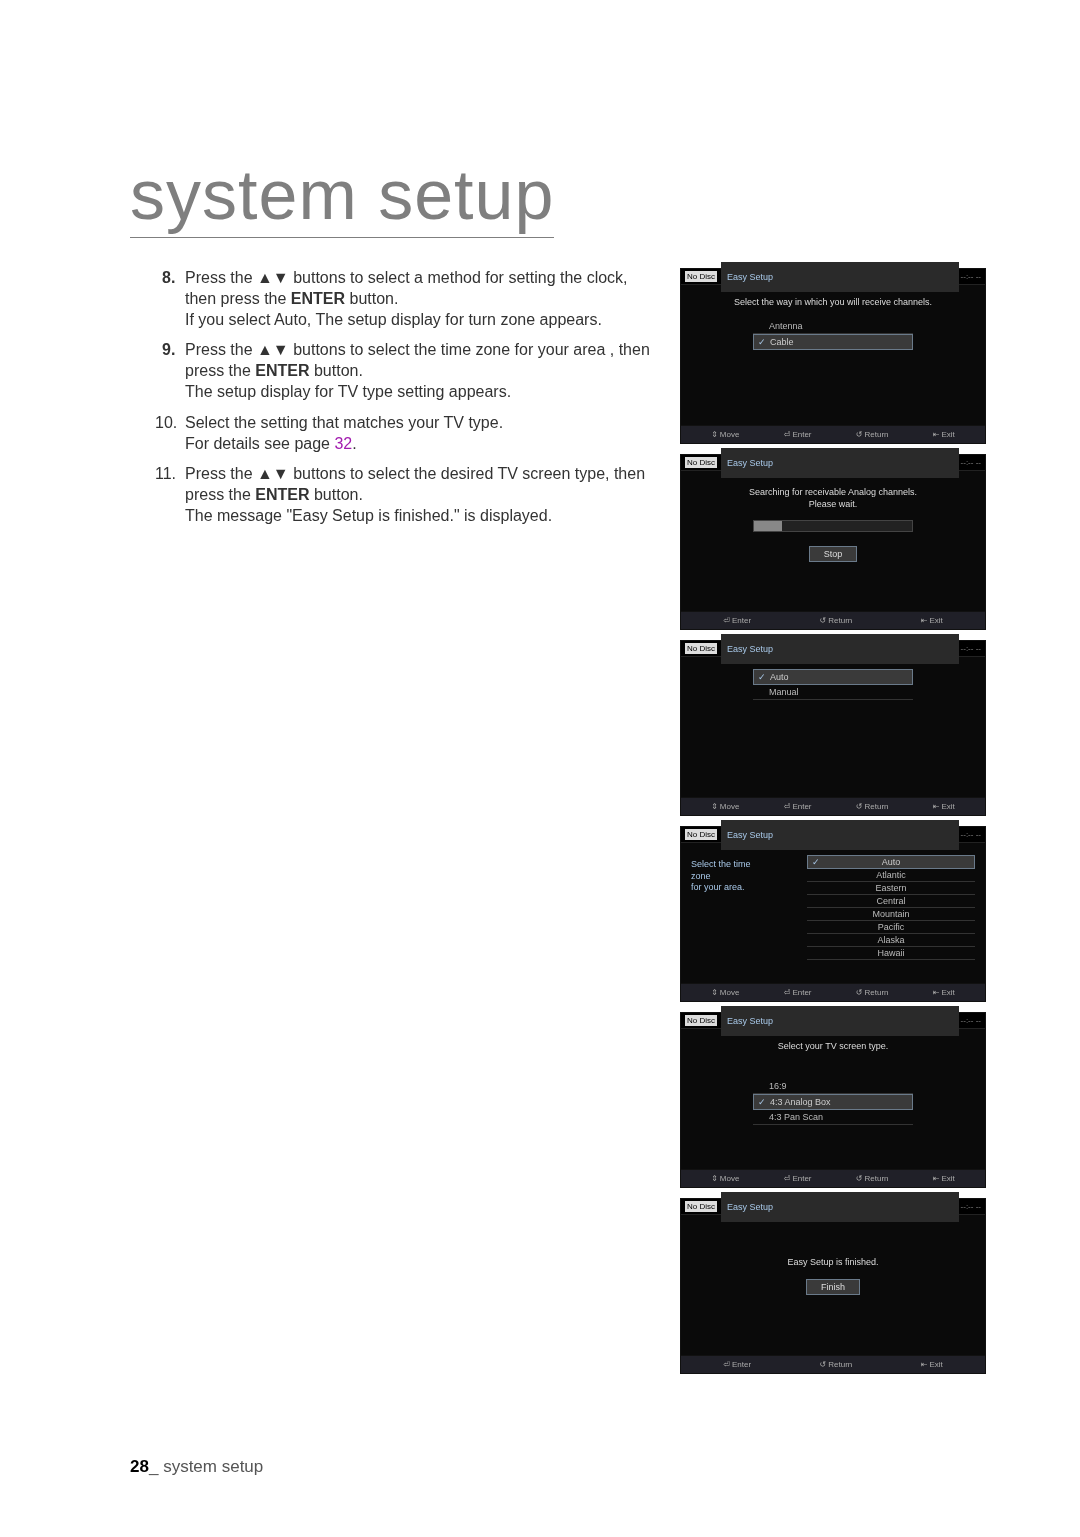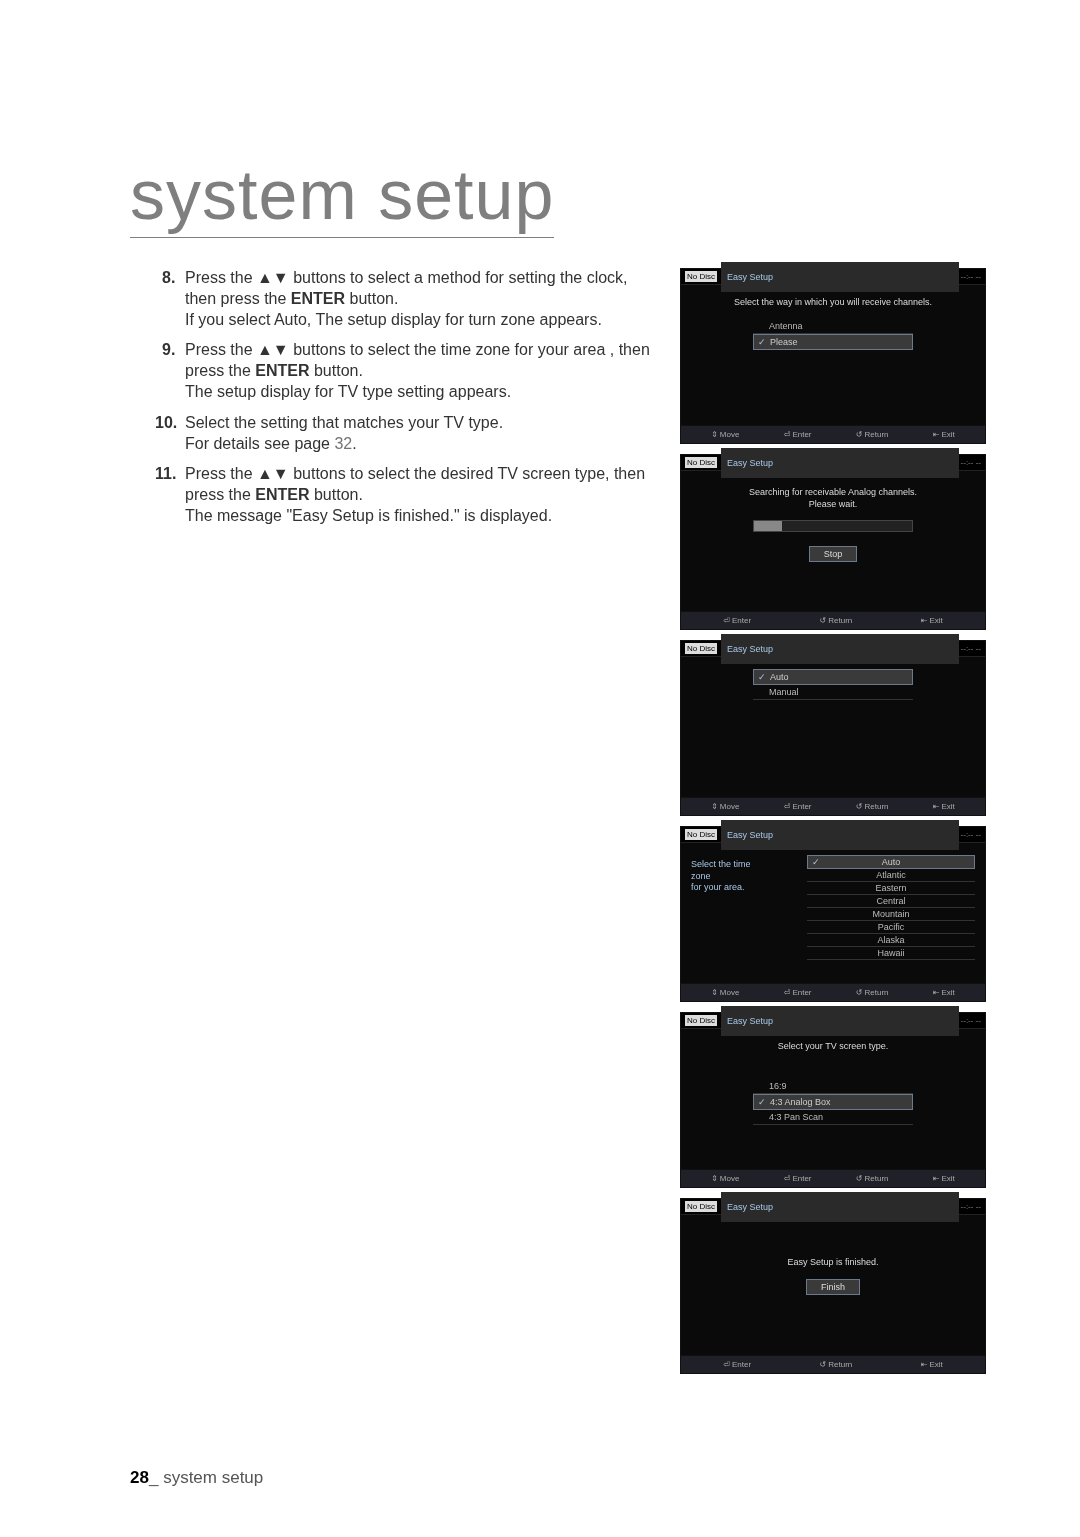--- a/index.html
+++ b/index.html
@@ -43,27 +43,27 @@
       padding-left: 0;
     }
     .num {
       position: absolute;
       left: -23px;
       font-weight: bold;
     }
     .num2 {
       position: absolute;
       left: -30px;
-      font-weight: bold;
+      font-weight: normal;
     }
     .instructions b {
       font-weight: bold;
     }
     .pagelink {
-      color: #737373;
+      color: #a21caf;
     }
 
     .screenshots {
       position: absolute;
       left: 680px;
       top: 268px;
       width: 270px;
     }
     .screen {
       width: 306px;
@@ -216,21 +216,21 @@
       flex: 1;
     }
     .tz-list .opt-item {
       text-align: center;
       padding: 1px 4px;
     }
 
     .page-footer {
       position: absolute;
       left: 130px;
-      bottom: 49px;
+      bottom: 60px;
       font-size: 17px;
       color: #555;
     }
     .page-footer b {
       font-weight: bold;
       color: #000;
     }
 
   </style>
 </head>
@@ -268,21 +268,21 @@
   <div class="screen">
     <div class="screen-header">
       <span class="nodisc">No Disc</span>
       <span class="es-title">Easy Setup</span>
       <span class="timecode">--:-- --</span>
     </div>
     <div class="screen-body">
       <div class="msg">Select the way in which you will receive channels.</div>
       <div class="opt-list">
         <div class="opt-item plain">Antenna</div>
-        <div class="opt-item selected">Please</div>
+        <div class="opt-item selected">Cable</div>
       </div>
     </div>
     <div class="screen-footer">
       <span class="foot-item">
           <span class="foot-icon">⇕</span>
           <span>Move</span>
         </span>
       <span class="foot-item">
           <span class="foot-icon">⏎</span>
           <span>Enter</span>

